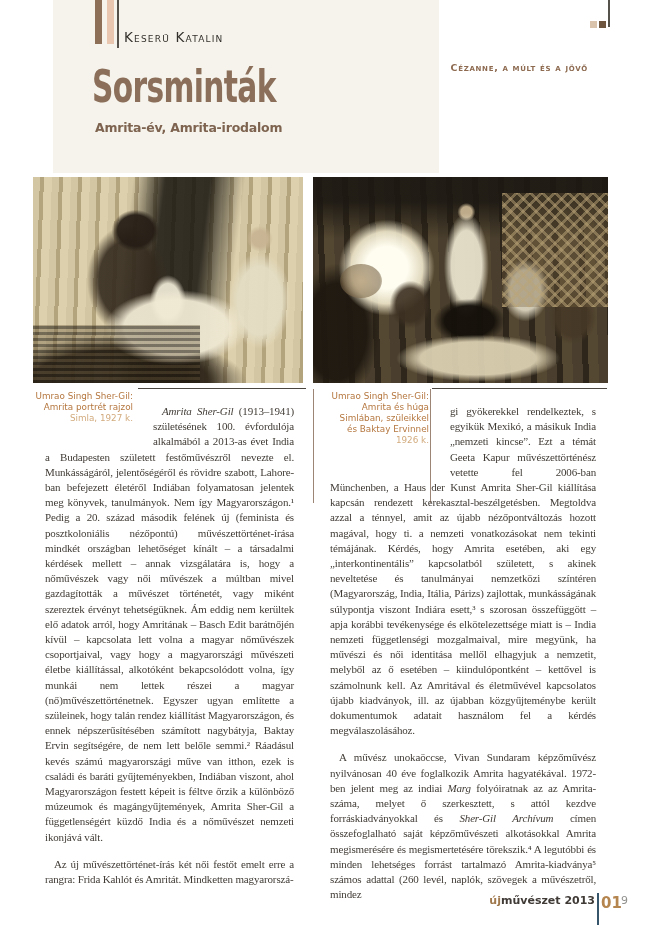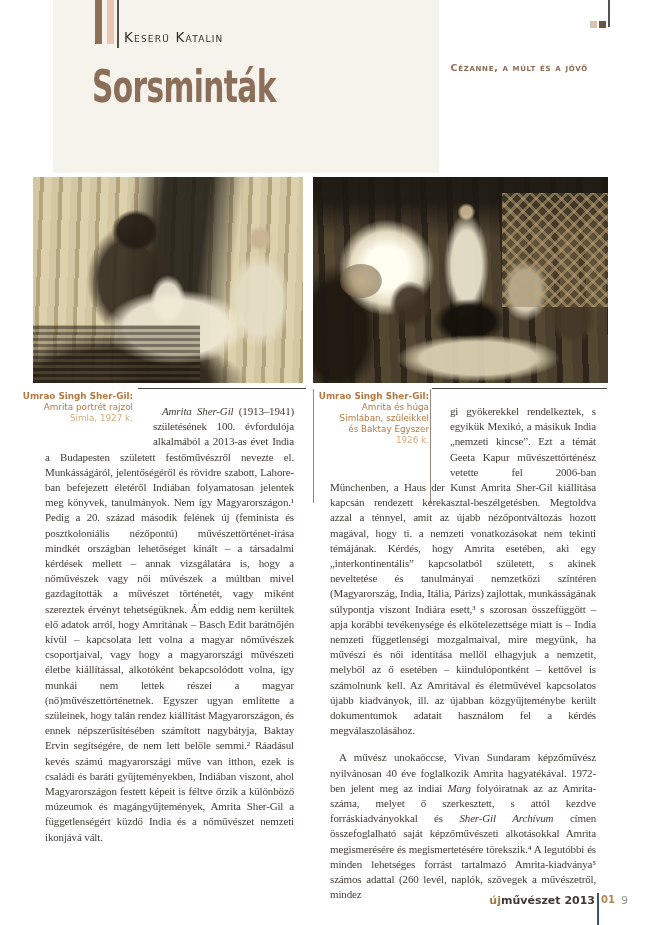--- a/index.html
+++ b/index.html
@@ -81,42 +81,42 @@
   .hrule{position:absolute;top:388px;height:1px;background:#4a453f;}
   .hrule-left{left:138px;width:168px;}
   .hrule-right{left:432px;width:175px;}
   .vrule{position:absolute;top:389px;width:1px;height:114px;background:#9c8575;}
   .vrule-mid{left:313px;}
   .vrule-cap{left:430px;}
   
   .caption{position:absolute;top:391px;text-align:right;font-size:8.8px;line-height:11px;color:#b5773f;}
   .caption-left{left:20px;width:113px;}
   .caption-right{left:318px;width:111px;}
-  .caption .cap-bold{font-weight:bold;}
+  .caption .cap-bold{font-weight:normal;}
   .caption .cap-light{color:#d2ab7e;text-align:right;}
   
   .col{position:absolute;top:392px;}
   .col-left{left:33px;width:273px;}
   .col-right{left:318px;width:290px;}
   .para{
     margin:12px;text-align:justify;font-size:11px;line-height:15.2px;
     color:#413c36;letter-spacing:-.15px;font-family:Liberation Serif, serif;
   }
   .para .it{font-style:italic;}
   .indent{text-indent:9px;}
   .hang{float:left;}
   .hang-l{width:108px;height:31px;}
   .hang-r{width:120px;height:62px;}
   
   .footer-left{position:absolute;top:894px;right:51px;font-size:11px;font-weight:bold;white-space:nowrap;}
   .footer-left .mag-prefix{color:#a07a4e;margin-top:16px;}
   .footer-left .mag-suffix{color:#3f3a36;}
   .footer-left .mag-year{color:#3f3a36;}
   .footer-bar{position:absolute;left:597px;top:893px;width:1.5px;height:32px;background:#37566b;}
-  .footer-issue{position:absolute;left:601px;top:894px;font-size:10px;font-weight:bold;color:#b5854f;}
+  .footer-issue{position:absolute;left:601px;top:894px;font-size:15px;font-weight:bold;color:#b5854f;}
   .footer-page{position:absolute;left:621px;top:894px;font-size:11px;color:#90908d;}
 </style>
 </head>
 <body>
 
 <div class="page">
 
   <div class="cream"></div>
 
   <div class="bar-brown"></div>
@@ -124,44 +124,46 @@
   <div class="bar-line"></div>
 
   <div class="author">Keserű Katalin</div>
 
   <div class="badge-label">Cézanne, a múlt és a jövő</div>
   <div class="sq sq-light"></div>
   <div class="sq sq-dark"></div>
   <div class="badge-rule"></div>
 
   <div class="title">Sorsminták</div>
+  <div class="subtitle">Amrita-év, Amrita-irodalom</div>
 
   <div class="photo photo-left"></div>
   <div class="photo photo-right"></div>
 
   <div class="hrule hrule-left"></div>
   <div class="hrule hrule-right"></div>
   <div class="vrule vrule-mid"></div>
   <div class="vrule vrule-cap"></div>
 
   <div class="caption caption-left">
       <div class="cap-bold">Umrao Singh Sher-Gil:</div>
       <div>Amrita portrét rajzol</div>
       <div class="cap-light">Simla, 1927 k.</div>
     </div>
   <div class="caption caption-right">
       <div class="cap-bold">Umrao Singh Sher-Gil:</div>
       <div>Amrita és húga</div>
       <div>Simlában, szüleikkel</div>
-      <div>és Baktay Egyszer</div>
+      <div>és Baktay Ervinnel</div>
       <div class="cap-light">1926 k.</div>
     </div>
 
   <div class="col col-left">
     <p class="para indent"><span class="hang hang-l"></span><span class="rich"><span class="it">Amrita Sher-Gil</span><span> (1913–1941) születésének 100. évfordulója alkalmából a 2013-as évet India a Budapesten született festőművészről nevezte el. Munkásságáról, jelentőségéről és rövidre szabott, Lahore-ban befejezett életéről Indiában folyamatosan jelentek meg könyvek, tanulmányok. Nem így Magyarországon.¹ Pedig a 20. század második felének új (feminista és posztkoloniális nézőpontú) művészettörténet-írása mindkét országban lehetőséget kínált – a társadalmi kérdések mellett – annak vizsgálatára is, hogy a nőművészek vagy női művészek a múltban mivel gazdagították a művészet történetét, vagy miként szereztek érvényt tehetségüknek. Ám eddig nem kerültek elő adatok arról, hogy Amritának – Basch Edit barátnőjén kívül – kapcsolata lett volna a magyar nőművészek csoportjaival, vagy hogy a magyarországi művészeti életbe kiállítással, alkotóként bekapcsolódott volna, így munkái nem lettek részei a magyar (nő)művészettörténetnek. Egyszer ugyan említette a szüleinek, hogy talán rendez kiállítást Magyarországon, és ennek népszerűsítésében számított nagybátyja, Baktay Ervin segítségére, de nem lett belőle semmi.² Ráadásul kevés számú magyarországi műve van itthon, ezek is családi és baráti gyűjteményekben, Indiában viszont, ahol Magyarországon festett képeit is féltve őrzik a különböző múzeumok és magángyűjtemények, Amrita Sher-Gil a függetlenségért küzdő India és a nőművészet nemzeti ikonjává vált.</span></span></p>
+    <p class="para indent"><span class="rich"><span>Az új művészettörténet-írás két női festőt emelt erre a rangra: Frida Kahlót és Amritát. Mindketten magyarorszá-</span></span></p>
   </div>
 
   <div class="col col-right">
     <p class="para"><span class="hang hang-r"></span><span class="rich"><span>gi gyökerekkel rendelkeztek, s egyikük Mexikó, a másikuk India „nemzeti kincse”. Ezt a témát Geeta Kapur művészettörténész vetette fel 2006-ban Münchenben, a Haus der Kunst Amrita Sher-Gil kiállítása kapcsán rendezett kerekasztal-beszélgetésben. Megtoldva azzal a ténnyel, amit az újabb nézőpontváltozás hozott magával, hogy ti. a nemzeti vonatkozásokat nem tekinti témájának. Kérdés, hogy Amrita esetében, aki egy „interkontinentális” kapcsolatból született, s akinek neveltetése és tanulmányai nemzetközi színtéren (Magyarország, India, Itália, Párizs) zajlottak, munkásságának súlypontja viszont Indiára esett,³ s szorosan összefüggött – apja korábbi tevékenysége és elkötelezettsége miatt is – India nemzeti függetlenségi mozgalmaival, mire megyünk, ha művészi és női identitása mellől elhagyjuk a nemzetit, melyből az ő esetében – kiindulópontként – kettővel is számolnunk kell. Az Amritával és életművével kapcsolatos újabb kiadványok, ill. az újabban közgyűjteménybe került dokumentumok adatait használom fel a kérdés megválaszolásához.</span></span></p>
     <p class="para indent"><span class="rich"><span>A művész unokaöccse, Vivan Sundaram képzőművész nyilvánosan 40 éve foglalkozik Amrita hagyatékával. 1972-ben jelent meg az indiai </span><span class="it">Marg</span><span> folyóiratnak az az Amrita-száma, melyet ő szerkesztett, s attól kezdve forráskiadványokkal és </span><span class="it">Sher-Gil Archívum</span><span> címen összefoglalható saját képzőművészeti alkotásokkal Amrita megismerésére és megismertetésére törekszik.⁴ A legutóbbi és minden lehetséges forrást tartalmazó Amrita-kiadványa⁵ számos adattal (260 levél, naplók, szövegek a művészetről, mindez</span></span></p>
   </div>
 
   <div class="footer-left"><span class="mag-prefix">új</span><span class="mag-suffix">művészet</span><span class="mag-year"> 2013</span></div>
   <div class="footer-bar"></div>
   <div class="footer-issue">01</div>

